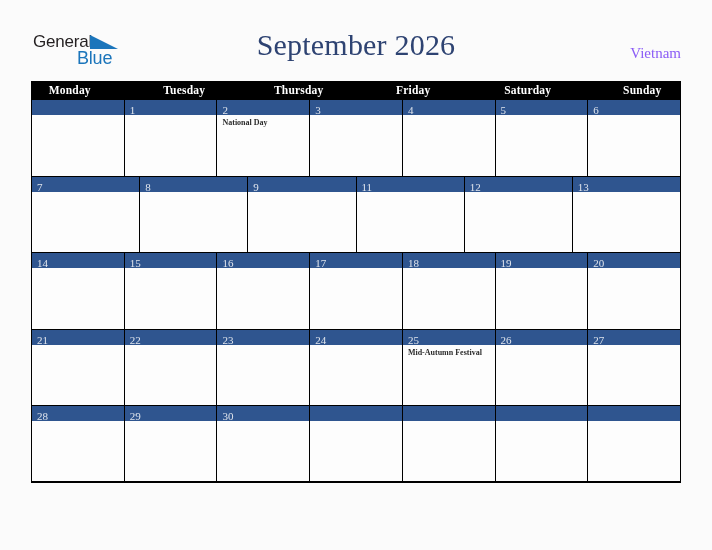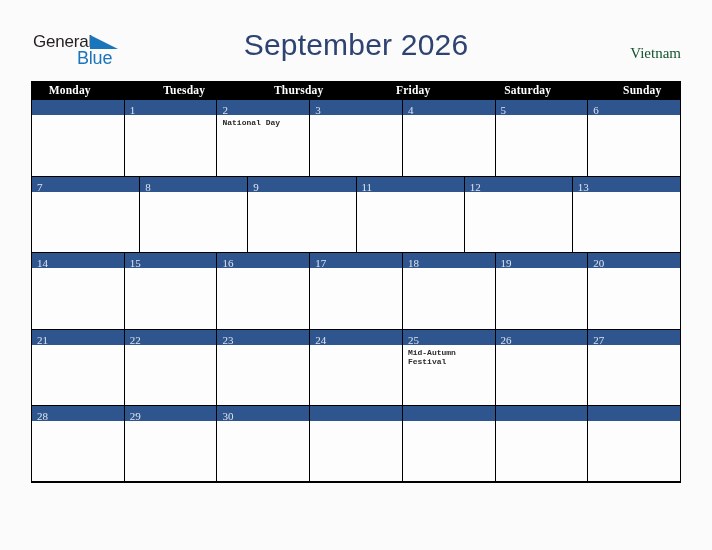--- a/index.html
+++ b/index.html
@@ -61,32 +61,32 @@
     top: 2px;
     width: 28px;
     height: 17px;
   }
   .title {
     position: absolute;
     left: 0;
     top: 28px;
     width: 712px;
     text-align: center;
-    font-family: Liberation Sans, sans-serif;
+    font-family: Liberation Serif, serif;
     font-size: 30px;
     color: #2e4372;
     letter-spacing: 0.2px;
   }
   .country {
     position: absolute;
     right: 31px;
     top: 45px;
     font-family: "Liberation Serif", serif;
     font-size: 15px;
-    color: #14532d;
+    color: #8b5cf6;
   }
 
   
   .calendar {
     position: absolute;
     left: 31px;
     top: 81px;
     width: 650px;
   }
   .dow-row {
@@ -140,21 +140,21 @@
   .daynum {
     font-family: "Liberation Serif", serif;
     font-size: 11px;
     color: #dfe4ec;
     line-height: 15px;
   }
   .events {
     padding: 3px 4px 0 5px;
   }
   .event {
-    font-family: Liberation Mono, monospace;
+    font-family: Liberation Serif, serif;
     font-weight: bold;
     font-size: 8px;
     line-height: 9.5px;
     color: #2b2b2b;
   }
 </style>
 </head>
 <body>
 
 <div class="page">

